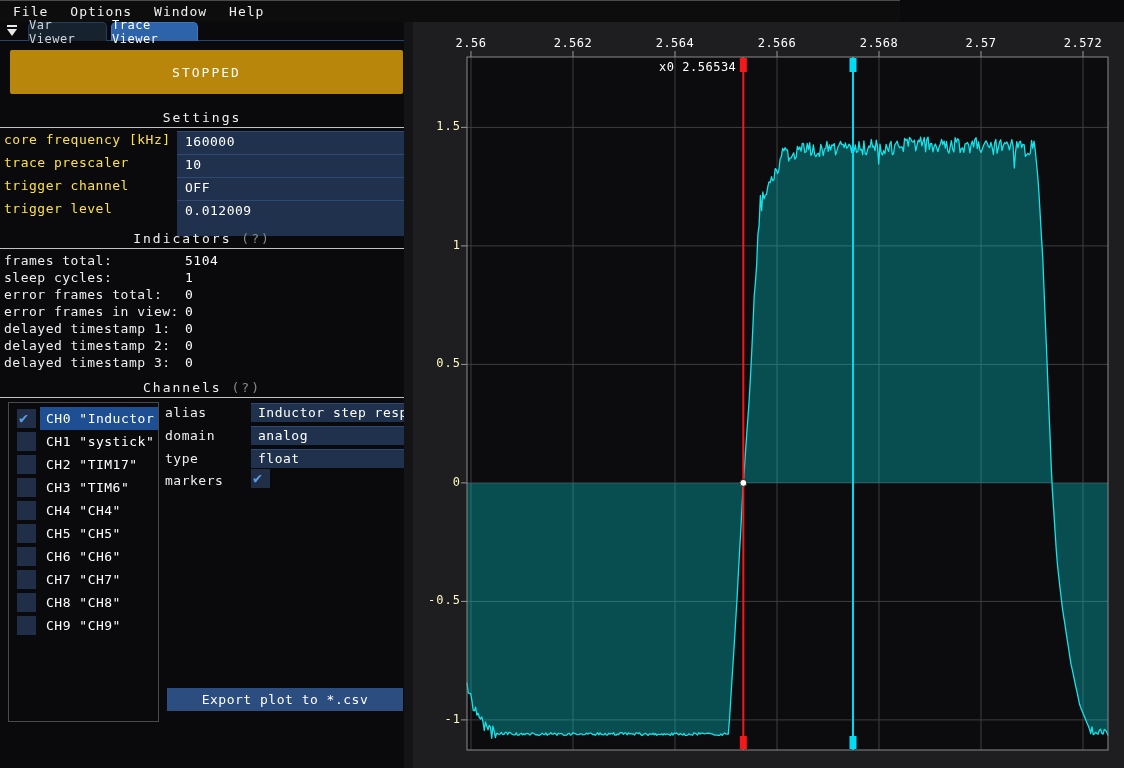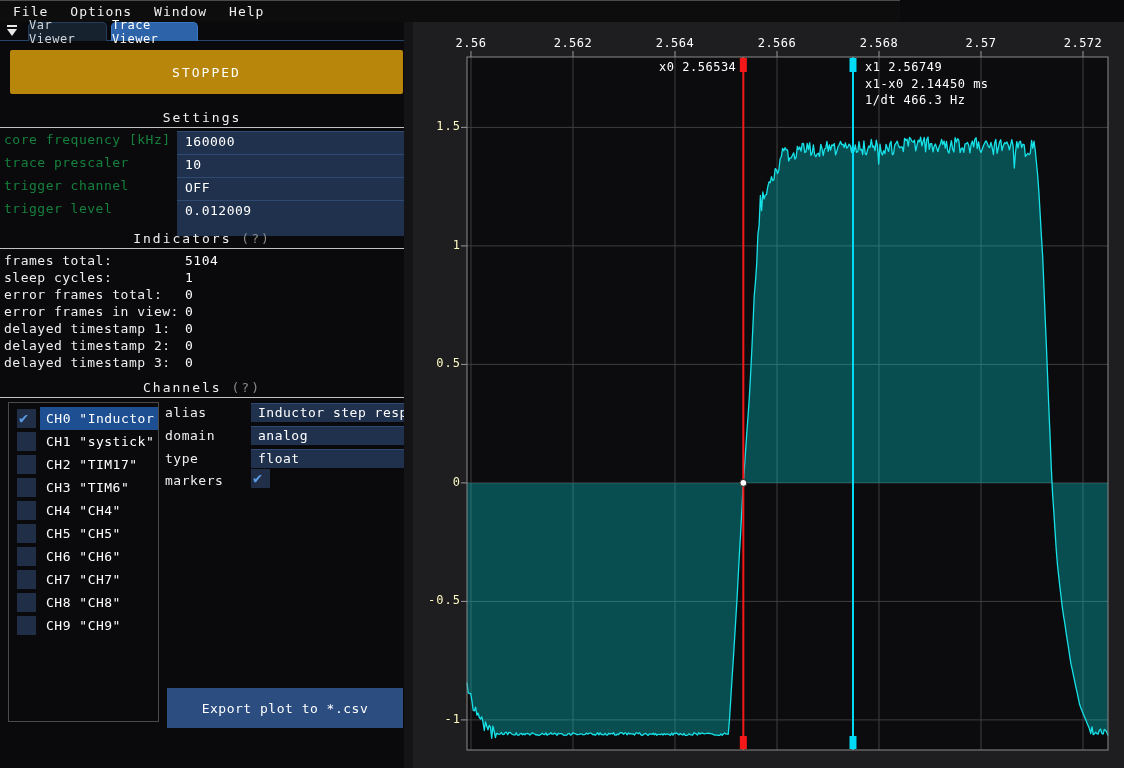--- a/index.html
+++ b/index.html
@@ -27,21 +27,21 @@
   .tab.active { left:111px; width:87px; background:#2d63a8; color:#fff; border:1px solid #3a76c4; border-bottom:none; }
 
   .stopped-btn { position:absolute; left:10px; top:28px; width:393px; height:44px; background:#b8860b;
                  border-radius:2px; color:#fff; font-size:13px; letter-spacing:2px;
                  display:flex; align-items:center; justify-content:center; }
 
   .section-head { position:absolute; width:404px; text-align:center; font-size:13px; color:#f0f0f0; letter-spacing:2px; }
   .section-head .help { color:#8a8a8a; }
   .sep { position:absolute; left:0; width:404px; height:1px; background:#c2c2c2; }
 
-  .srow-label { position:absolute; left:4px; color:#15803d; font-size:13px; letter-spacing:.5px; }
+  .srow-label { position:absolute; left:4px; color:#fde047; font-size:13px; letter-spacing:.5px; }
   .field { position:absolute; left:177px; width:232px; height:36px; background:#20314e;
            border-top:1px solid #2e4a72; color:#fff; font-size:13px; line-height:19px; padding-left:8px;
            letter-spacing:.5px; overflow:hidden; white-space:nowrap; }
 
   .ind-label { position:absolute; left:4px; color:#efefef; font-size:13px; letter-spacing:.5px; }
   .ind-value { position:absolute; left:185px; color:#fff; font-size:13px; letter-spacing:.5px; }
 
   .chan-list { position:absolute; left:8px; top:380px; width:151px; height:320px; border:1px solid #4a4a4a; overflow:hidden; }
   .chan-row { display:flex; align-items:center; height:23px; padding-left:8px; }
   .checkbox { width:19px; height:19px; background:#212e47; flex:0 0 19px; position:relative; }
@@ -49,21 +49,21 @@
   .chan-label { margin-left:4px; padding-left:6px; height:23px; line-height:23px; color:#fff; font-size:13px;
                 letter-spacing:.5px; white-space:nowrap; overflow:hidden; flex:1; }
   .chan-row.selected .chan-label { background:#1e4f93; }
 
   .prop-label { position:absolute; left:165px; color:#efefef; font-size:13px; letter-spacing:.5px; }
   .prop-field { position:absolute; left:251px; width:153px; height:19px; background:#20314e; border-top:1px solid #2e4a72;
                 color:#fff; font-size:13px; line-height:18px; padding-left:7px; letter-spacing:.5px;
                 overflow:hidden; white-space:nowrap; }
   .markers-box { position:absolute; left:251px; top:447px; }
 
-  .export-btn { position:absolute; left:167px; top:666px; width:236px; height:40px; background:#2c4d80;
+  .export-btn { position:absolute; left:167px; top:666px; width:236px; height:23px; background:#2c4d80;
                 color:#fff; font-size:13px; letter-spacing:.5px; display:flex; align-items:center; justify-content:center; }
 
   
   .plot-panel { position:absolute; left:413px; top:22px; width:711px; height:746px; background:#1e1e21; }
   .xtick-label { position:absolute; top:14px; transform:translateX(-50%); color:#fff; font-size:12px; letter-spacing:.5px; }
   .ytick-label { position:absolute; width:46px; text-align:right; color:#fef9c3; font-size:12px; letter-spacing:1px; }
   .legend { position:absolute; left:49px; top:44px; height:23px; display:flex; align-items:center; gap:7px;
             padding:0 10px 0 6px; background:rgba(10,10,12,.88); border:1px solid #9a9a9a; }
   .legend-swatch { width:12px; height:12px; background:#10dde4; }
   .legend-label { color:#fff; font-size:12px; letter-spacing:.5px; white-space:nowrap; }
@@ -240,19 +240,14 @@
         <div class="ytick-label" style="left: 2px; top: 97.3902px;">1.5</div>
         <div class="ytick-label" style="left: 2px; top: 215.892px;">1</div>
         <div class="ytick-label" style="left: 2px; top: 334.394px;">0.5</div>
         <div class="ytick-label" style="left: 2px; top: 452.896px;">0</div>
         <div class="ytick-label" style="left: 2px; top: 571.398px;">-0.5</div>
         <div class="ytick-label" style="left: 2px; top: 689.9px;">-1</div>
       </div>
     <div class="readout" id="x0-readout" style="text-align: right; right: 387.668px; top: 37px;">
       <div>x0 2.56534</div>
     </div>
-    <div class="readout" id="x1-readout" style="left: 451.987px; top: 37px;">
-      <div>x1 2.56749</div>
-      <div>x1-x0 2.14450 ms</div>
-      <div>1/dt 466.3 Hz</div>
-    </div>
   </div>
 </div>
 
 </body></html>

